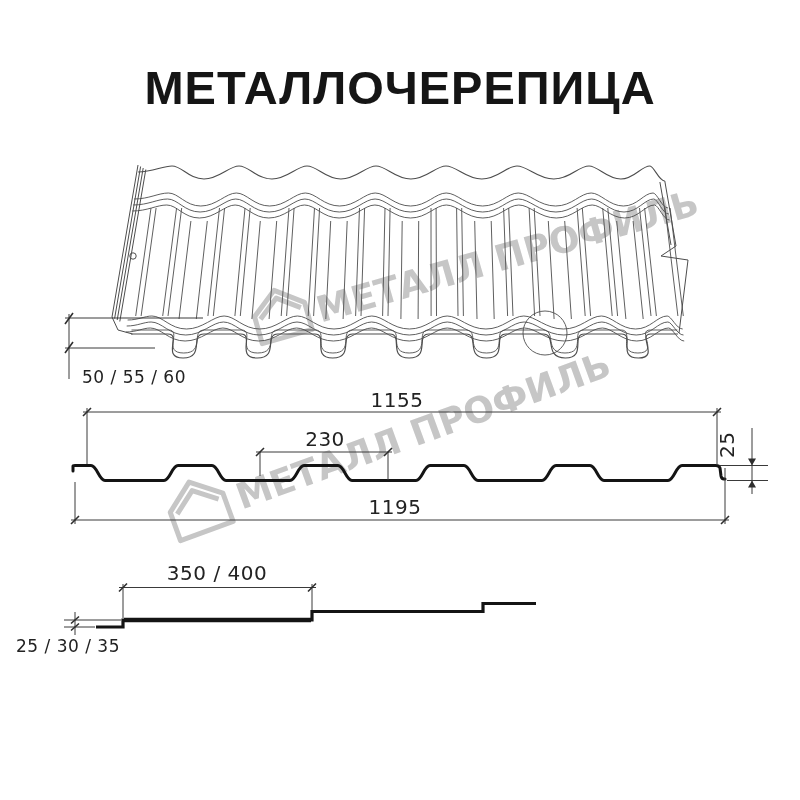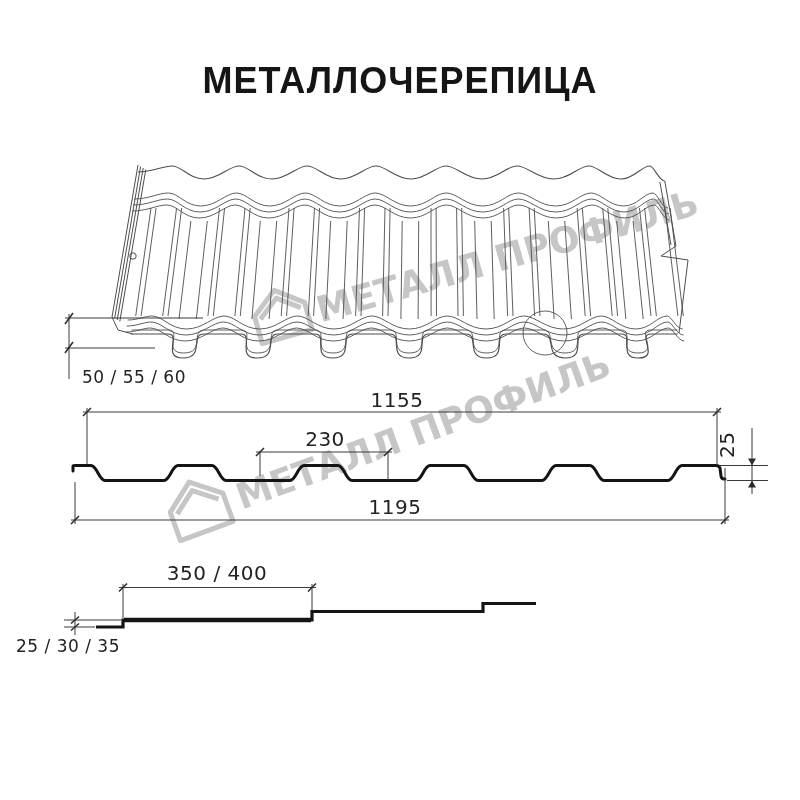--- a/index.html
+++ b/index.html
@@ -1,19 +1,19 @@
 <!DOCTYPE html>
 <html><head>
 <meta charset="utf-8">
 <style>
   html,body{margin:0;padding:0;background:#fff;}
   .stage{position:relative;width:800px;height:800px;background:#ffffff;overflow:hidden;
          font-family:"Liberation Sans",sans-serif;}
   .title{position:absolute;top:60px;left:0;width:800px;text-align:center;
-         font-size:36px;font-weight:bold;letter-spacing:1px;color:#151515;}
+         font-size:47px;font-weight:bold;letter-spacing:1px;color:#151515;}
   .subtitle{position:absolute;top:110px;left:0;width:800px;text-align:center;
          font-size:19px;font-weight:400;letter-spacing:1.5px;color:#1c1c1c;}
   svg{position:absolute;left:0;top:0;}
   .wm{stroke:#c6c6c6;fill:none;stroke-width:5;stroke-linejoin:round;}
   .wmtext{font-family:"DejaVu Sans",sans-serif;font-weight:bold;font-size:36px;fill:#c6c6c6;letter-spacing:0px;}
   #sheet3d path, #sheet3d circle{stroke:#4d4d4d;fill:none;}
   .thick{stroke:#141414;stroke-width:3;fill:none;stroke-linecap:round;stroke-linejoin:round;}
   .thick2{stroke:#141414;stroke-width:3.2;fill:none;stroke-linejoin:miter;}
   .mainseg{stroke:#141414;stroke-width:4.6;fill:none;}
   .dim{stroke:#3a3a3a;stroke-width:1;fill:none;}

